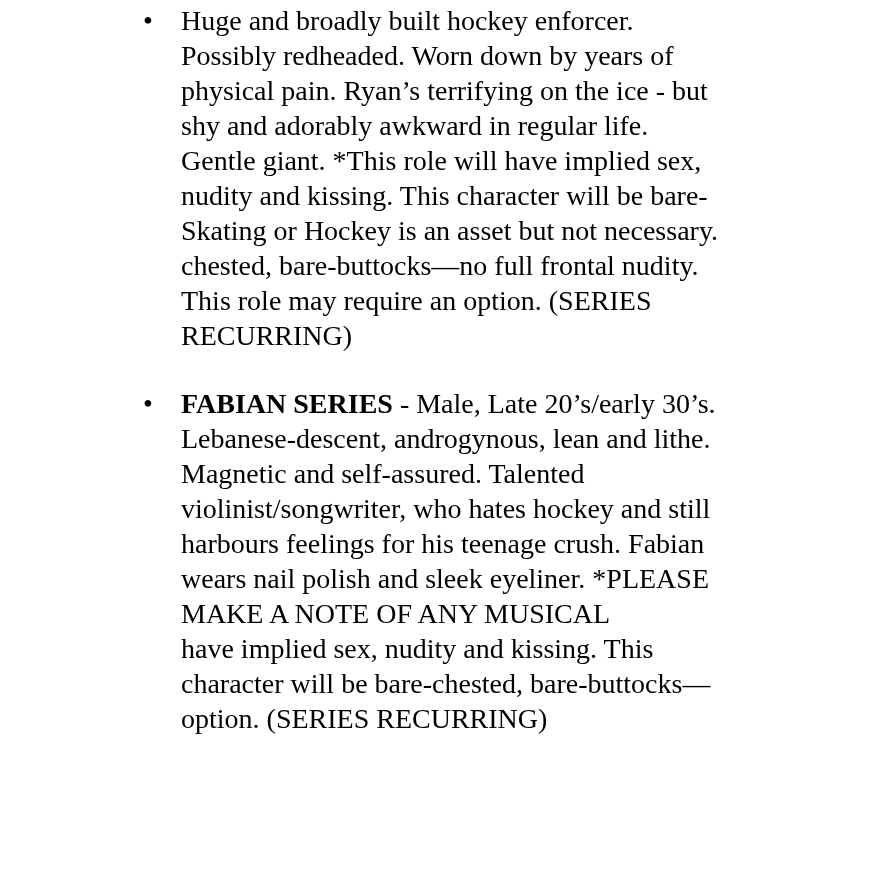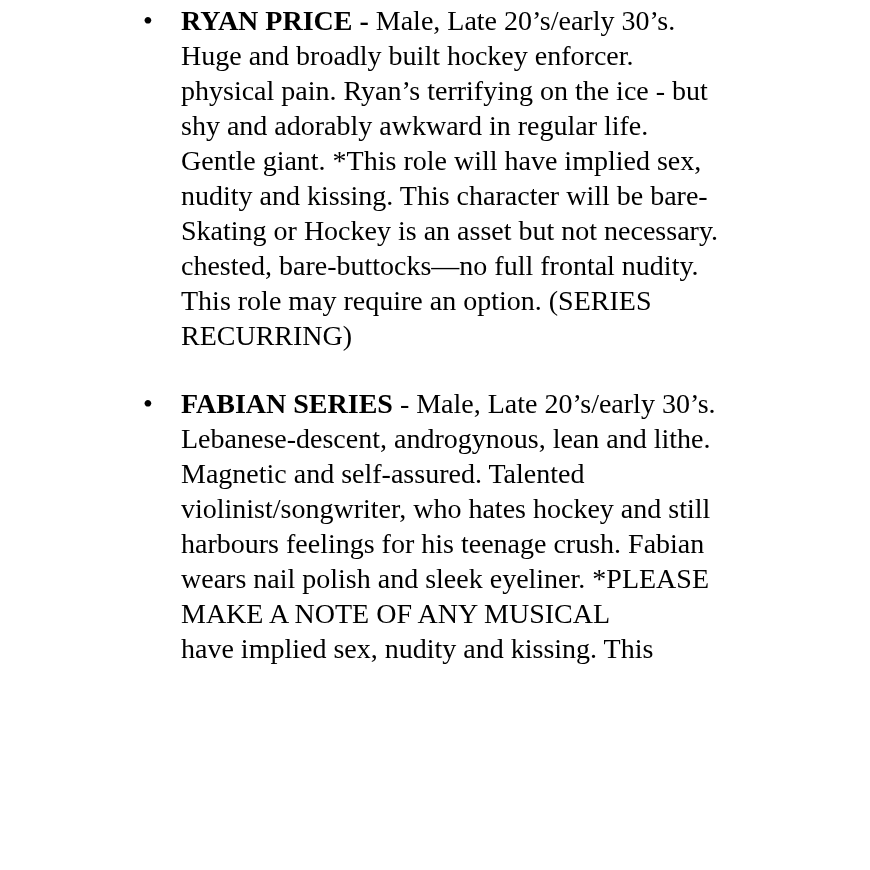--- a/index.html
+++ b/index.html
@@ -59,22 +59,22 @@
   }
 </style>
 </head>
 <body style="background: rgb(255, 255, 255); color: rgb(0, 0, 0);">
 
 <div class="page">
   <div id="bullet-list" class="bullet-list">
   <div class="bullet-item">
     <div class="marker">•</div>
     <div class="para">
-      <div class="line first-line"><span class="bold-name">RYAN PRICE -</span><span class="after-bold"> Male, Late 20’s/early 30’s.</span></div>
     <div class="line">Huge and broadly built hockey enforcer.</div>
+          <div class="line">Possibly redheaded. Worn down by years of</div>
           <div class="line">physical pain. Ryan’s terrifying on the ice - but</div>
           <div class="line">shy and adorably awkward in regular life.</div>
           <div class="line">Gentle giant. *This role will have implied sex,</div>
           <div class="line">nudity and kissing. This character will be bare-</div>
           <div class="line">Skating or Hockey is an asset but not necessary.</div>
           <div class="line">chested, bare-buttocks—no full frontal nudity.</div>
           <div class="line">This role may require an option. (SERIES</div>
           <div class="line">RECURRING)</div>
         </div>
   </div>
@@ -83,16 +83,18 @@
     <div class="marker">•</div>
     <div class="para">
       <div class="line first-line"><span class="bold-name">FABIAN SERIES</span><span class="after-bold"> - Male, Late 20’s/early 30’s.</span></div>
     <div class="line">Lebanese-descent, androgynous, lean and lithe.</div>
           <div class="line">Magnetic and self-assured. Talented</div>
           <div class="line">violinist/songwriter, who hates hockey and still</div>
           <div class="line">harbours feelings for his teenage crush. Fabian</div>
           <div class="line">wears nail polish and sleek eyeliner. *PLEASE</div>
           <div class="line">MAKE A NOTE OF ANY MUSICAL</div>
           <div class="line">have implied sex, nudity and kissing. This</div>
+          <div class="line">character will be bare-chested, bare-buttocks—</div>
+          <div class="line">option. (SERIES RECURRING)</div>
         </div>
   </div>
 </div>
 </div>
 
 </body></html>

